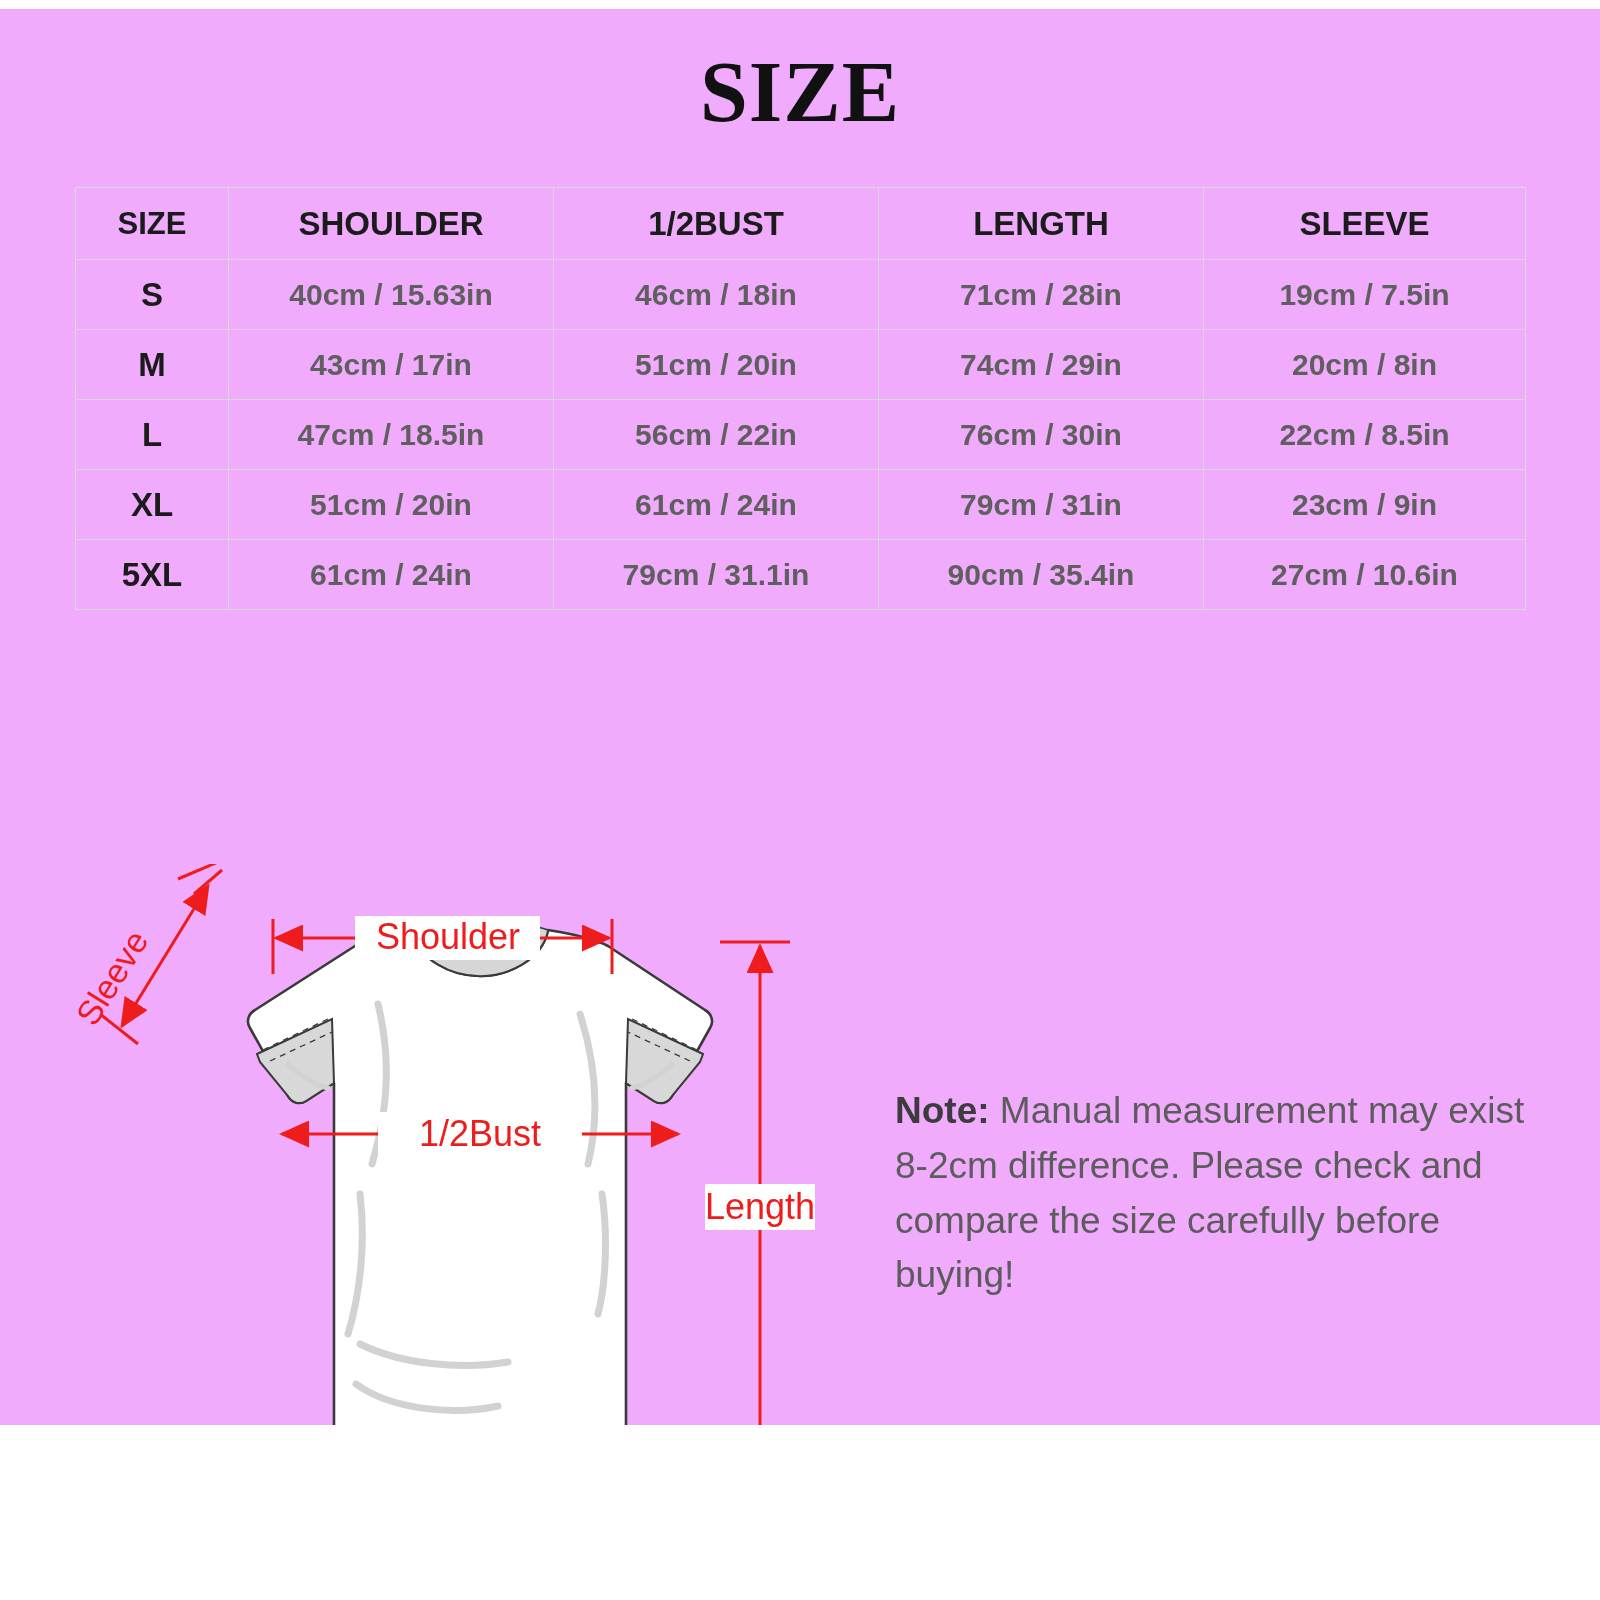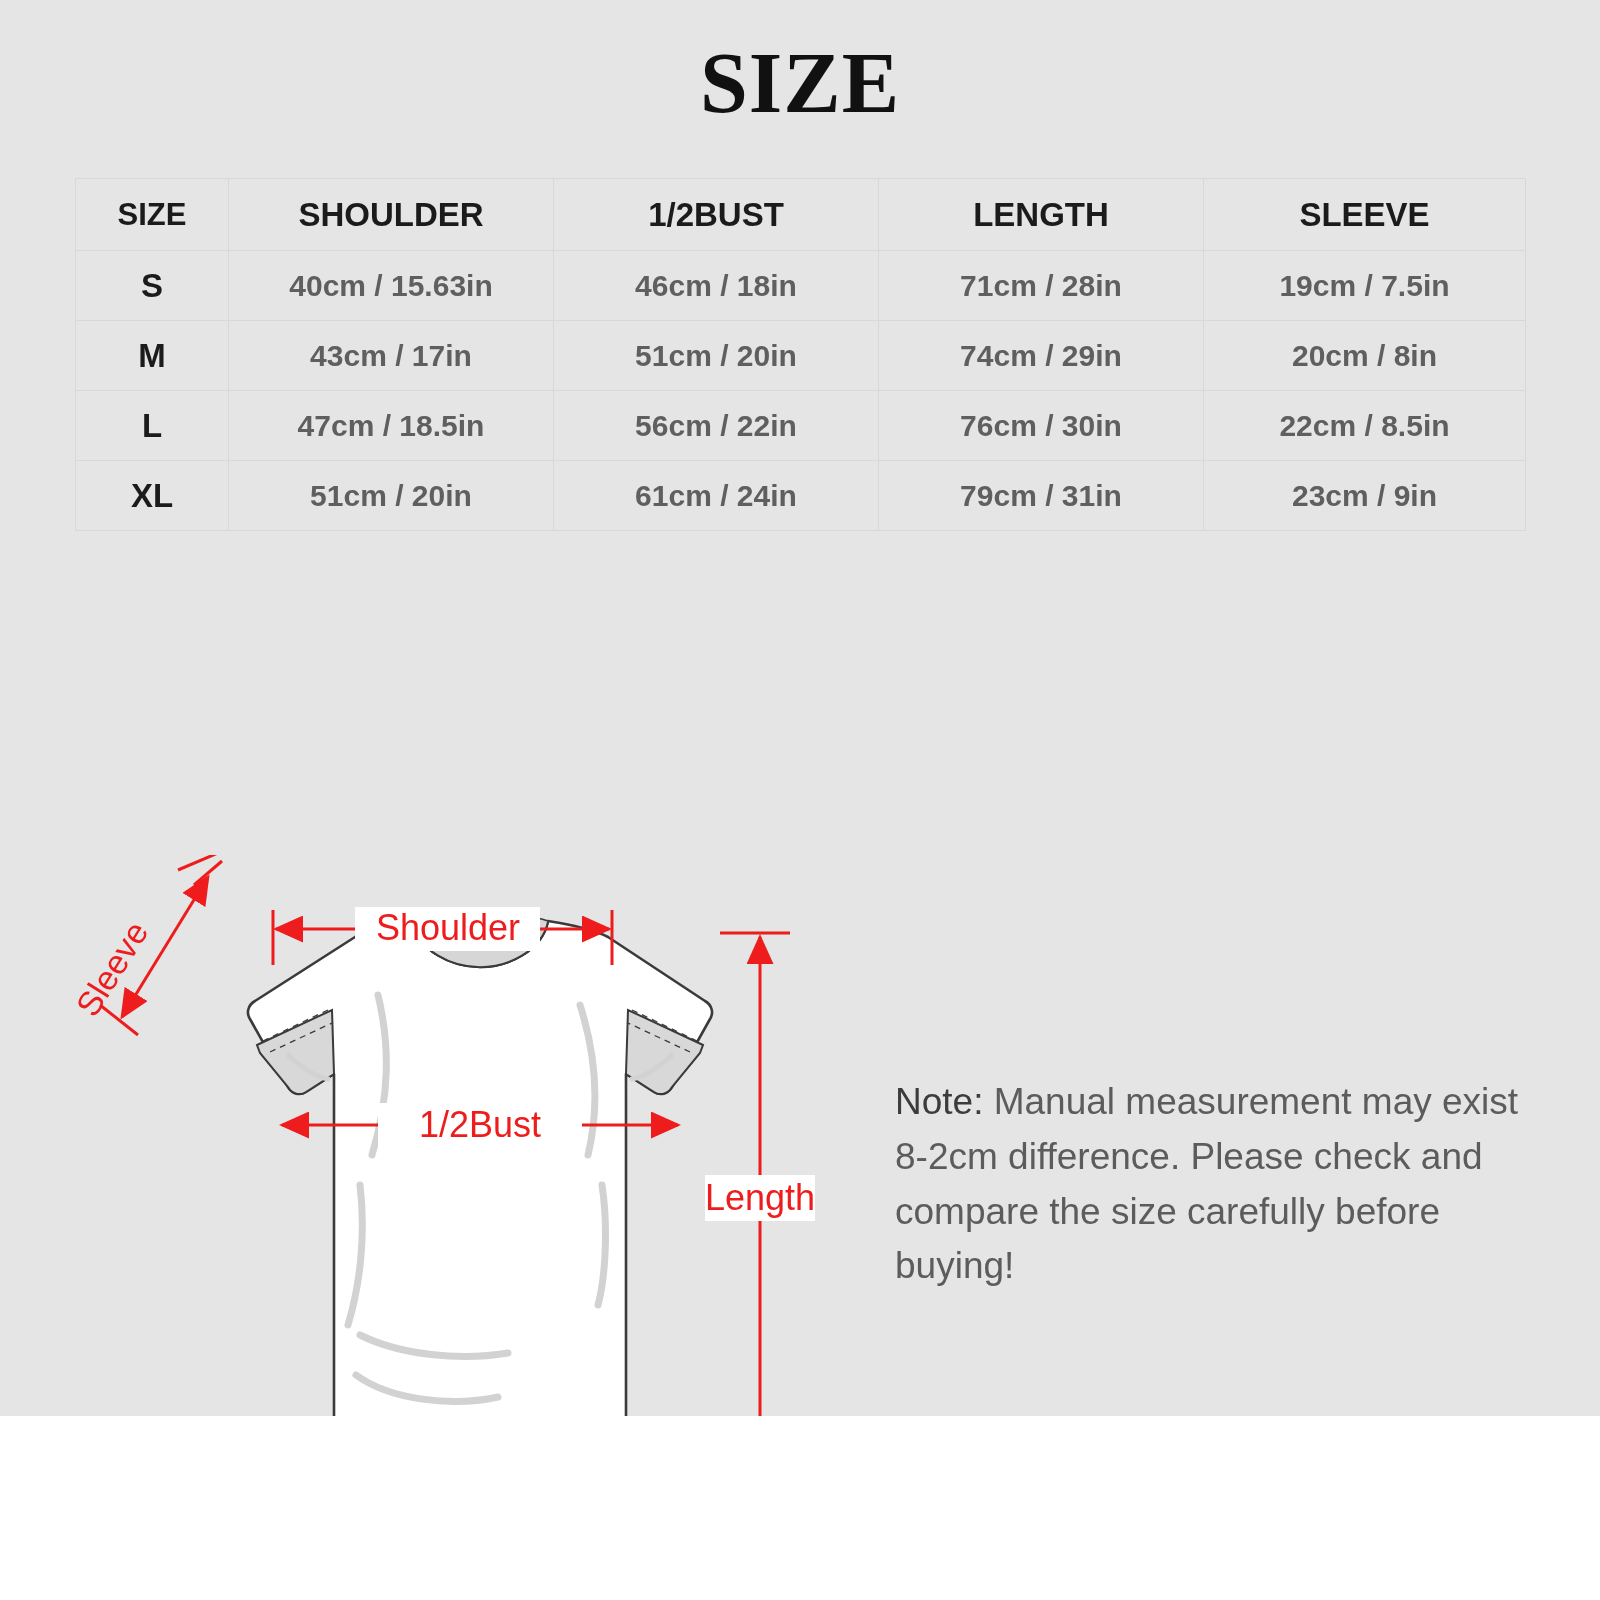--- a/index.html
+++ b/index.html
@@ -6,21 +6,22 @@
   html, body {
     margin: 0; padding: 0;
     width: 1600px; height: 1600px;
     background: #ffffff;
     font-family: "Liberation Sans", sans-serif;
   }
   #page {
     position: relative;
     width: 1600px; height: 1416px;
     overflow: hidden;
-    background: #e5e5e5;
+    background: #f0abfc;
+    margin-top: 9px;
   }
 
   
   .title {
     position: absolute;
     top: 40px; left: 0; width: 1600px;
     text-align: center;
     font-family: "Liberation Serif", serif;
     font-size: 86px;
     font-weight: 700;
@@ -83,21 +84,21 @@
   .note {
     position: absolute;
     left: 895px; top: 1075px;
     width: 660px;
     font-size: 37px;
     line-height: 1.48;
     color: #5c5c5c;
   }
   .note b {
     color: #3c3c3c;
-    font-weight: 400;
+    font-weight: 700;
   }
 </style>
 </head>
 <body>
 
 <div id="page">
 
   <div class="title">SIZE</div>
 
   <div class="table-wrap">
@@ -139,20 +140,27 @@
           <td class="val">56cm / 22in</td>
           <td class="val">76cm / 30in</td>
           <td class="val">22cm / 8.5in</td>
         </tr>
         <tr>
           <td class="rowhead">XL</td>
           <td class="val">51cm / 20in</td>
           <td class="val">61cm / 24in</td>
           <td class="val">79cm / 31in</td>
           <td class="val">23cm / 9in</td>
+        </tr>
+        <tr>
+          <td class="rowhead">5XL</td>
+          <td class="val">61cm / 24in</td>
+          <td class="val">79cm / 31.1in</td>
+          <td class="val">90cm / 35.4in</td>
+          <td class="val">27cm / 10.6in</td>
         </tr>
       </tbody>
     </table>
   </div>
 
   <div class="diagram">
     <svg width="820" height="700" viewBox="0 0 820 700" xmlns="http://www.w3.org/2000/svg">
       <defs>
         <marker id="arrEnd" markerWidth="10" markerHeight="9" refX="9" refY="4.5" orient="auto" markerUnits="strokeWidth">
           <path d="M0,0 L10,4.5 L0,9 z" fill="#ee1c1c"></path>

